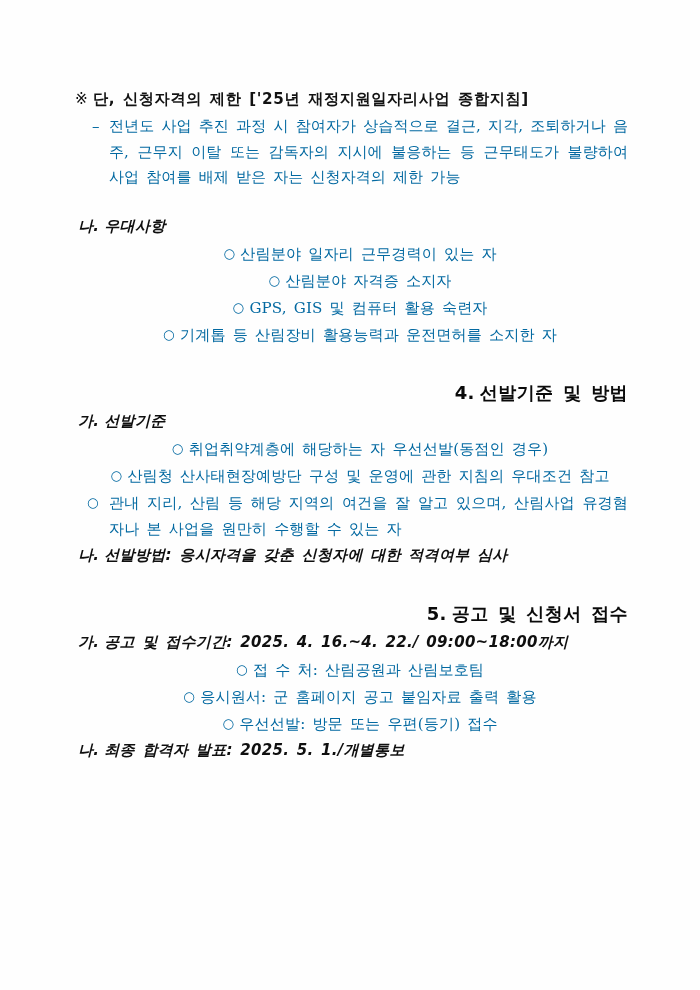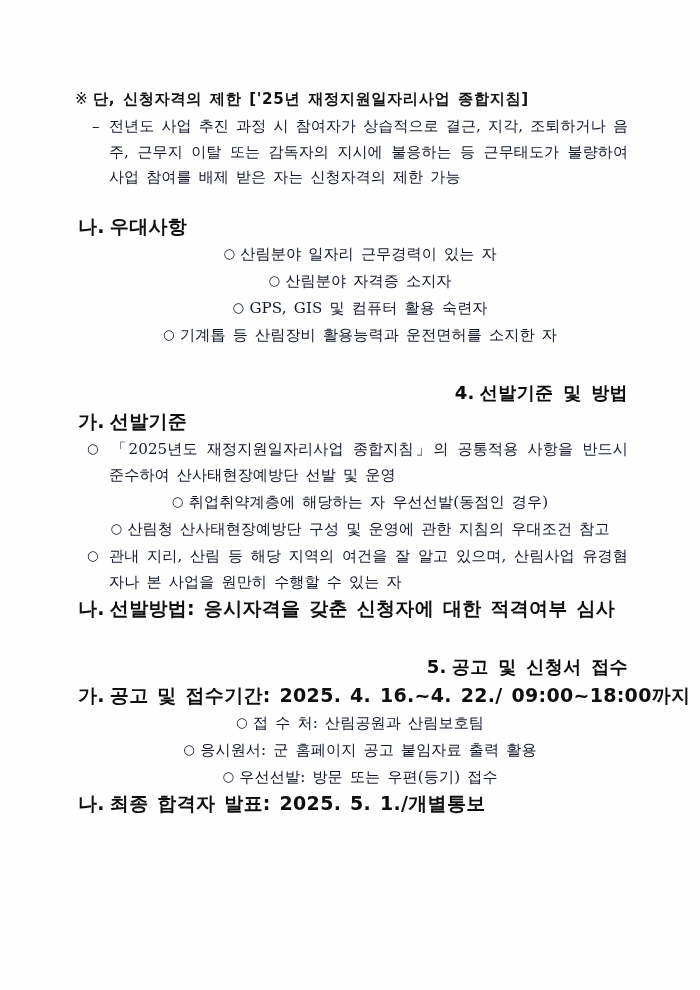--- a/index.html
+++ b/index.html
@@ -36,21 +36,21 @@
     width: 566px;
   }
 
   
   .blk {
     position: relative;
     font-size: 15.2px;
     line-height: 26px;
     letter-spacing: 0.1px;
     word-spacing: 1.5px;
-    color: #0f172a;
+    color: #0369a1;
   }
 
   
   .note-head {
     font-family: "DejaVu Sans", "Liberation Sans", sans-serif;
     font-weight: 700;
     font-size: 15.2px;
     line-height: 27px;
     letter-spacing: 0.6px;
     word-spacing: 2px;
@@ -79,27 +79,28 @@
   .dash-item .dash {
     display: inline-block;
     width: 17px;
     text-indent: 0;
   }
 
   
   .sub-head {
     font-family: "DejaVu Sans", "Liberation Sans", sans-serif;
     font-weight: 700;
-    font-size: 19px;
+    font-size: 15px;
     line-height: 27px;
     letter-spacing: 0.3px;
     word-spacing: 2px;
     color: #0f0f0f;
     margin-left: 16px;
     white-space: nowrap;
+    font-style: italic;
   }
   .sub-head .lbl { display: inline-block; margin-right: 5px; }
 
   
   .sec-head {
     font-family: "DejaVu Sans", "Liberation Sans", sans-serif;
     font-weight: 700;
     font-size: 18px;
     line-height: 30px;
     letter-spacing: 0.4px;
@@ -172,23 +173,20 @@
     <div class="gap-l"></div>
 
     <div class="blk sec-head">
       <span class="num">4.</span><span>선발기준 및 방법</span>
     </div>
 
     <div class="blk sub-head">
       <span class="lbl">가.</span><span>선발기준</span>
     </div>
 
-    <div class="blk circ-item">
-      <span class="circ">○</span><span>「2025년도 재정지원일자리사업 종합지침」의 공통적용 사항을 반드시 준수하여 산사태현장예방단 선발 및 운영</span>
-    </div>
     <div class="blk circ-item nowrap">
       <span class="circ">○</span><span>취업취약계층에 해당하는 자 우선선발(동점인 경우)</span>
     </div>
     <div class="blk circ-item nowrap">
       <span class="circ">○</span><span>산림청 산사태현장예방단 구성 및 운영에 관한 지침의 우대조건 참고</span>
     </div>
     <div class="blk circ-item">
       <span class="circ">○</span><span>관내 지리, 산림 등 해당 지역의 여건을 잘 알고 있으며, 산림사업 유경혐자나 본 사업을 원만히 수행할 수 있는 자</span>
     </div>
 

